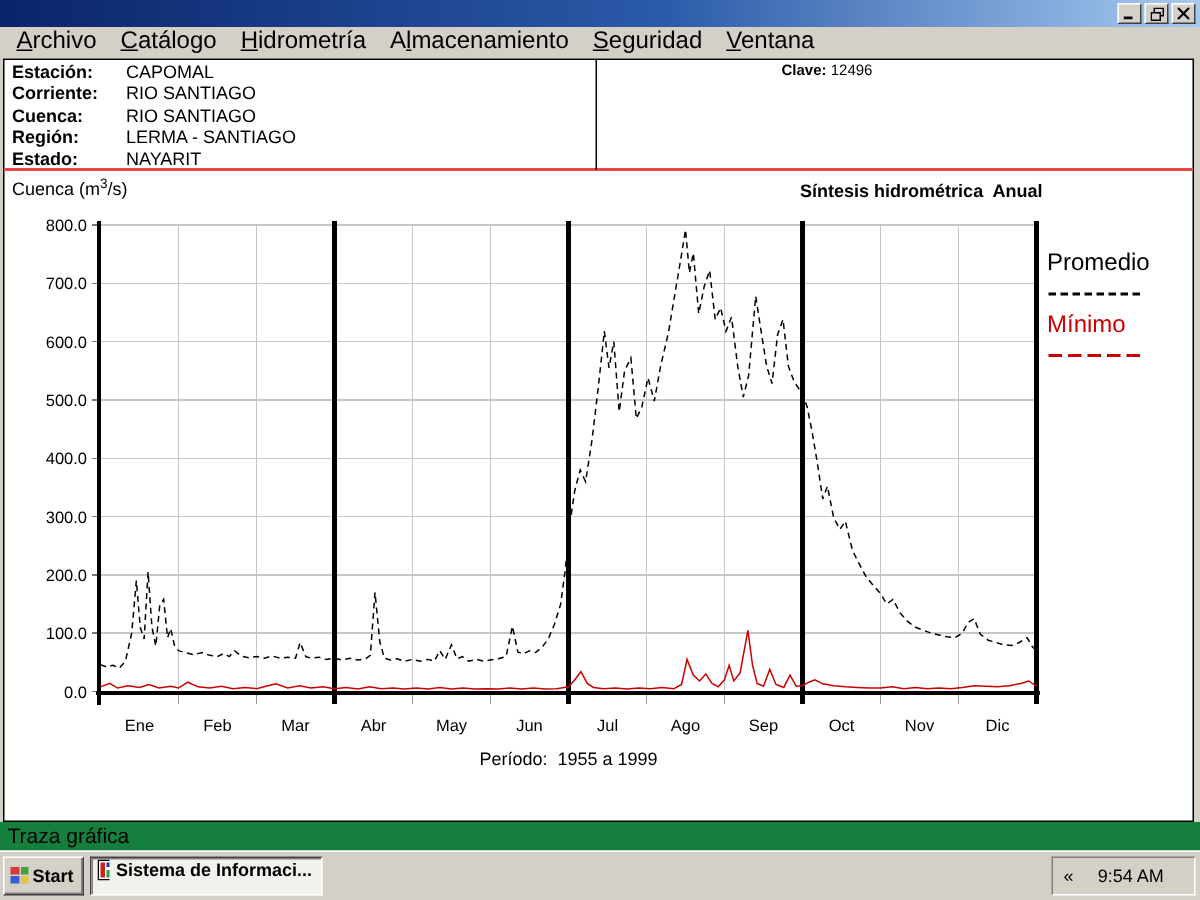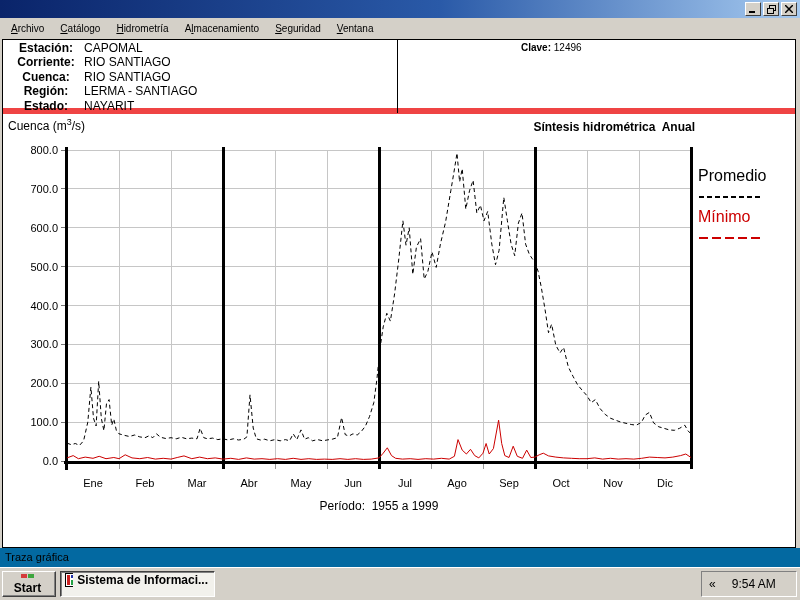--- a/index.html
+++ b/index.html
@@ -9,49 +9,49 @@
   
   .titlebar{position:absolute;left:0;top:0;width:800px;height:18px;
     background:linear-gradient(to right,#0a246a,#2a5aa8 55%,#a6caf0);
     color:#fff;font-size:12px;font-weight:bold;line-height:18px;padding-left:5px;box-sizing:border-box;}
   .winbtns{position:absolute;right:3px;top:2px;display:flex;gap:2px;}
   .winbtn{width:16px;height:14px;background:#d4d0c8;border:1px solid;
     border-color:#fff #404040 #404040 #fff;display:flex;align-items:center;justify-content:center;
     box-sizing:border-box;padding:0;}
   
   .menubar{position:absolute;left:0;top:18px;width:800px;height:21px;background:#d4d0c8;
-    display:flex;align-items:center;font-size:10px;color:#000;padding-left:3px;box-sizing:border-box;}
+    display:flex;align-items:center;font-size:16px;color:#000;padding-left:3px;box-sizing:border-box;}
   .menu-item{padding:2px 8px 3px 8px;}
   
   .client{position:absolute;left:2px;top:39px;width:794px;height:509px;background:#fff;
     border:1px solid #000;box-sizing:border-box;z-index:0;}
-  .infobox{position:absolute;left:3px;top:40px;width:792px;height:74px;border-bottom:6px solid #ef4444;
-    box-sizing:border-box;z-index:2;text-align:center;}
+  .infobox{position:absolute;left:3px;top:40px;width:792px;height:74px;border-bottom:2px solid #ef4444;
+    box-sizing:border-box;z-index:2;}
   .inforow{display:flex;height:14px;margin-top:0.5px;font-size:12px;padding-left:5px;}
   .inforow b{width:76px;font-weight:bold;}
   .infodivider{position:absolute;left:397px;top:40px;width:1px;height:73px;background:#000;z-index:2;}
   .clave{position:absolute;left:521px;top:42px;font-size:10px;z-index:3;}
   .gasto{position:absolute;left:8px;top:117px;font-size:12px;z-index:3;}
   .gasto sup{font-size:9px;}
   .charttitle{position:absolute;right:105px;top:120px;font-size:12px;font-weight:bold;z-index:3;}
   #chart-svg{position:absolute;left:0;top:0;z-index:2;}
   .legend{position:absolute;left:698px;top:167px;z-index:3;}
   .legend-item{margin-bottom:4px;}
   .legend-label{font-size:16px;margin-bottom:1px;}
   .caption{position:absolute;left:67px;top:499px;width:624px;text-align:center;font-size:12px;z-index:3;}
   
-  .statusbar{position:absolute;left:0;top:548px;width:800px;height:19px;background:#0369a1;
-    font-size:11px;line-height:18px;padding-left:5px;box-sizing:border-box;z-index:4;}
+  .statusbar{position:absolute;left:0;top:548px;width:800px;height:19px;background:#15803d;
+    font-size:14px;line-height:18px;padding-left:5px;box-sizing:border-box;z-index:4;}
   
   .taskbar{position:absolute;left:0;top:567px;width:800px;height:33px;background:#d4d0c8;
     border-top:1px solid #fff;box-sizing:border-box;z-index:5;}
   .startbtn{position:absolute;left:2px;top:3px;width:54px;height:26px;background:#d4d0c8;
     border:1px solid;border-color:#fff #404040 #404040 #fff;box-shadow:inset -1px -1px 0 #808080;
     display:flex;align-items:center;gap:3px;padding-left:3px;box-sizing:border-box;
-    font-size:12px;font-weight:bold;flex-direction:column;}
+    font-size:12px;font-weight:bold;}
   .taskbtn{position:absolute;left:60px;top:3px;width:155px;height:26px;background:#f2f1ec;
     border:1px solid;border-color:#404040 #fff #fff #404040;box-shadow:inset 1px 1px 0 #808080;
     display:flex;gap:4px;padding-left:4px;box-sizing:border-box;
     font-size:12px;font-weight:bold;white-space:nowrap;overflow:hidden;}
   .tray{position:absolute;right:3px;top:3px;width:96px;height:26px;
     border:1px solid;border-color:#808080 #fff #fff #808080;display:flex;align-items:center;
     box-sizing:border-box;font-size:12px;}
   .tray-chevron{margin-left:7px;font-size:12px;line-height:12px;}
   .tray-clock{flex:1;text-align:center;padding-right:4px;}
 </style>

